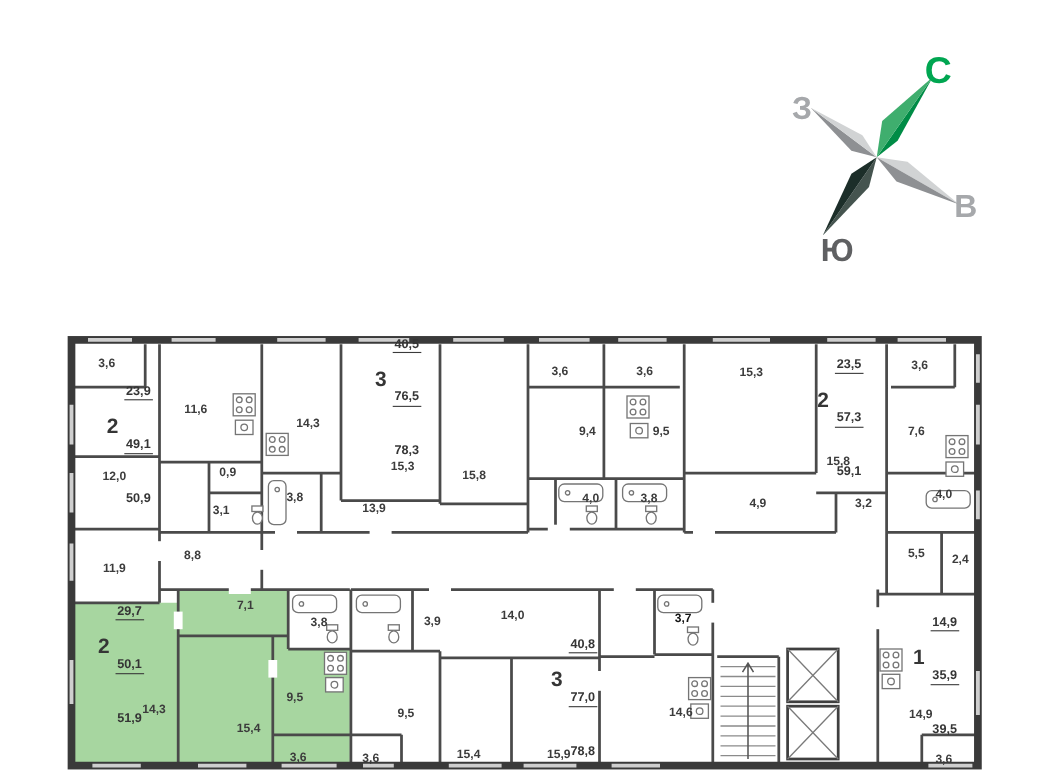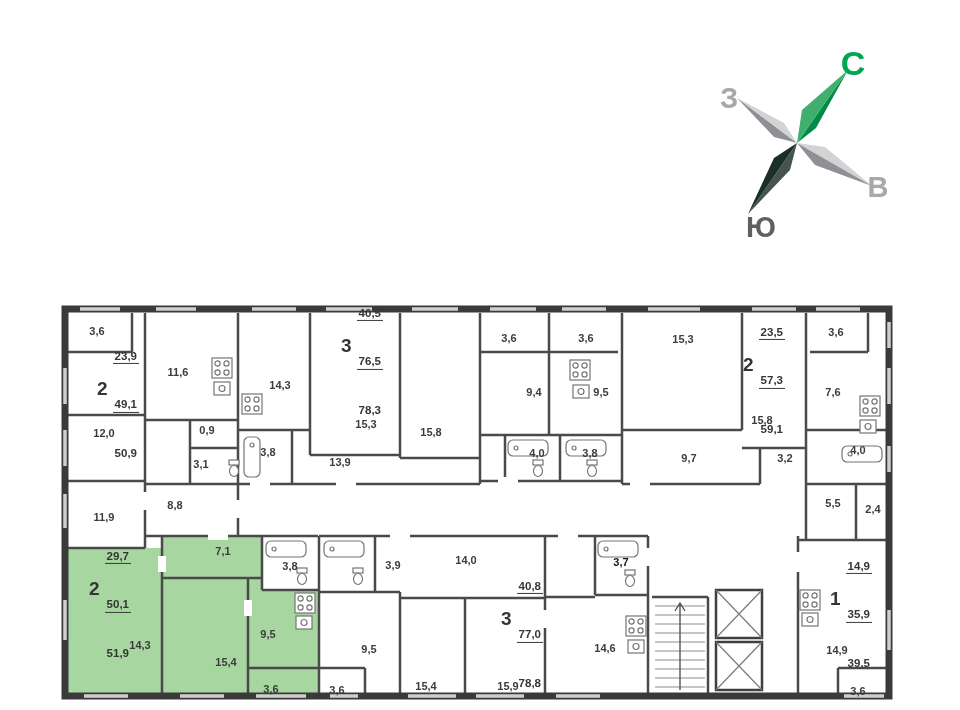--- a/index.html
+++ b/index.html
@@ -200,41 +200,41 @@
       <div class="room-label" style="left: 340px; top: 462px;">13,9</div>
       <div class="room-label" style="left: 366px; top: 424px;">15,3</div>
       <div class="room-label" style="left: 431px; top: 432px;">15,8</div>
       <div class="room-label" style="left: 509px; top: 338px;">3,6</div>
       <div class="room-label" style="left: 534px; top: 392px;">9,4</div>
       <div class="room-label" style="left: 586px; top: 338px;">3,6</div>
       <div class="room-label" style="left: 601px; top: 392px;">9,5</div>
       <div class="room-label" style="left: 537px; top: 453px;">4,0</div>
       <div class="room-label" style="left: 590px; top: 453px;">3,8</div>
       <div class="room-label" style="left: 683px; top: 339px;">15,3</div>
-      <div class="room-label" style="left: 689px; top: 458px;">9,7</div>
+      <div class="room-label" style="left: 689px; top: 458px;">4,9</div>
       <div class="room-label" style="left: 762px; top: 420px;">15,8</div>
       <div class="room-label" style="left: 785px; top: 458px;">3,2</div>
       <div class="room-label" style="left: 833px; top: 392px;">7,6</div>
       <div class="room-label" style="left: 836px; top: 332px;">3,6</div>
       <div class="room-label" style="left: 858px; top: 450px;">4,0</div>
       <div class="room-label" style="left: 833px; top: 503px;">5,5</div>
       <div class="room-label" style="left: 873px; top: 509px;">2,4</div>
       <div class="room-label" style="left: 223px; top: 551px;">7,1</div>
       <div class="room-label" style="left: 290px; top: 566px;">3,8</div>
       <div class="room-label" style="left: 140px; top: 645px;">14,3</div>
       <div class="room-label" style="left: 226px; top: 662px;">15,4</div>
       <div class="room-label" style="left: 268px; top: 634px;">9,5</div>
       <div class="room-label" style="left: 271px; top: 689px;">3,6</div>
       <div class="room-label" style="left: 337px; top: 690px;">3,6</div>
       <div class="room-label" style="left: 348px; top: 565px; margin-left: 45px;">3,9</div>
       <div class="room-label" style="left: 466px; top: 560px;">14,0</div>
       <div class="room-label" style="left: 369px; top: 649px;">9,5</div>
       <div class="room-label" style="left: 426px; top: 686px;">15,4</div>
       <div class="room-label" style="left: 508px; top: 686px;">15,9</div>
-      <div class="room-label" style="left: 605px; top: 648px; text-align: right;">14,6</div>
+      <div class="room-label" style="left: 619px; top: 648px; text-align: right;">14,6</div>
       <div class="room-label xbold" style="left: 621px; top: 562px;">3,7</div>
       <div class="room-label" style="left: 837px; top: 650px;">14,9</div>
       <div class="room-label" style="left: 858px; top: 691px;">3,6</div>
       <div class="apt-summary" style="left: 118px; top: 388px;">
         <span class="apt-rooms">2</span>
         <span class="apt-areas">
           <span class="apt-area underl">23,9</span>
           <span class="apt-area underl">49,1</span>
           <span class="apt-area">50,9</span>
         </span>

